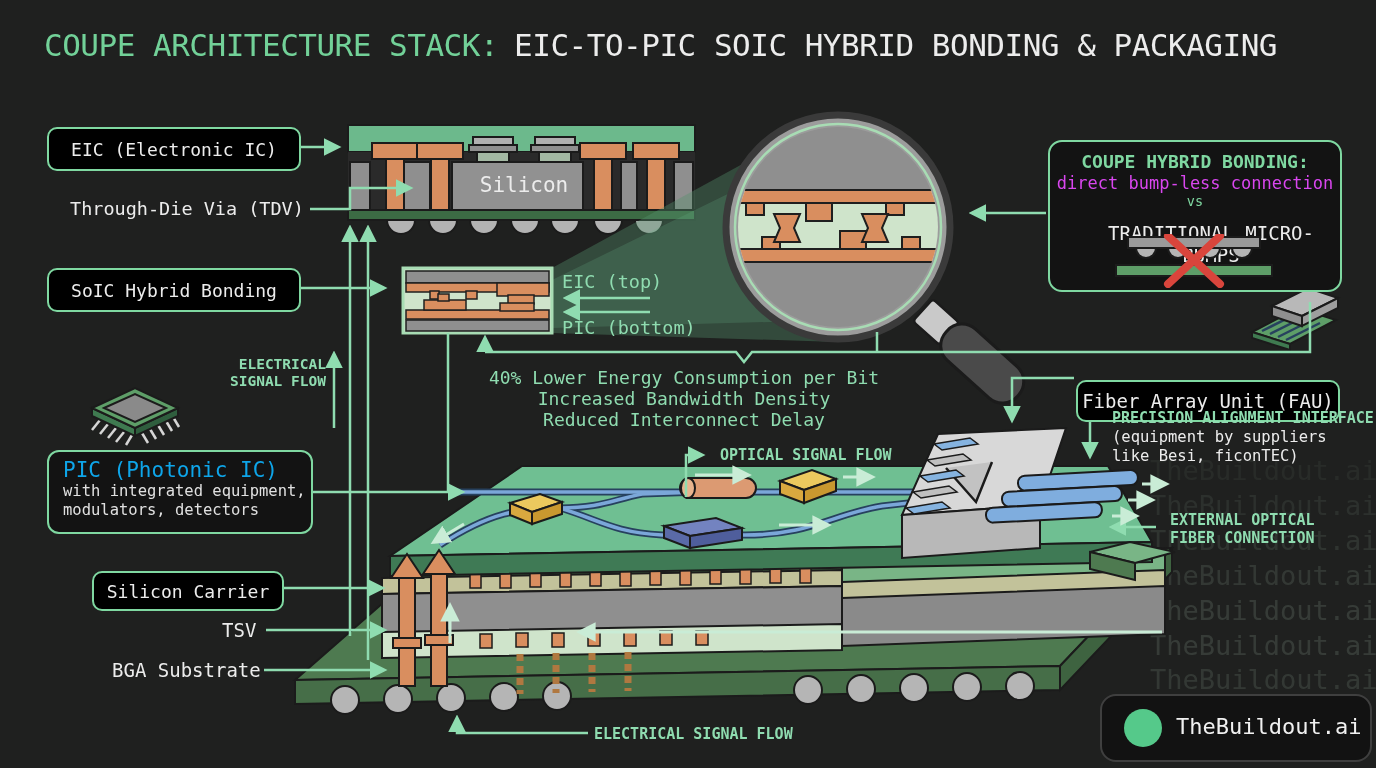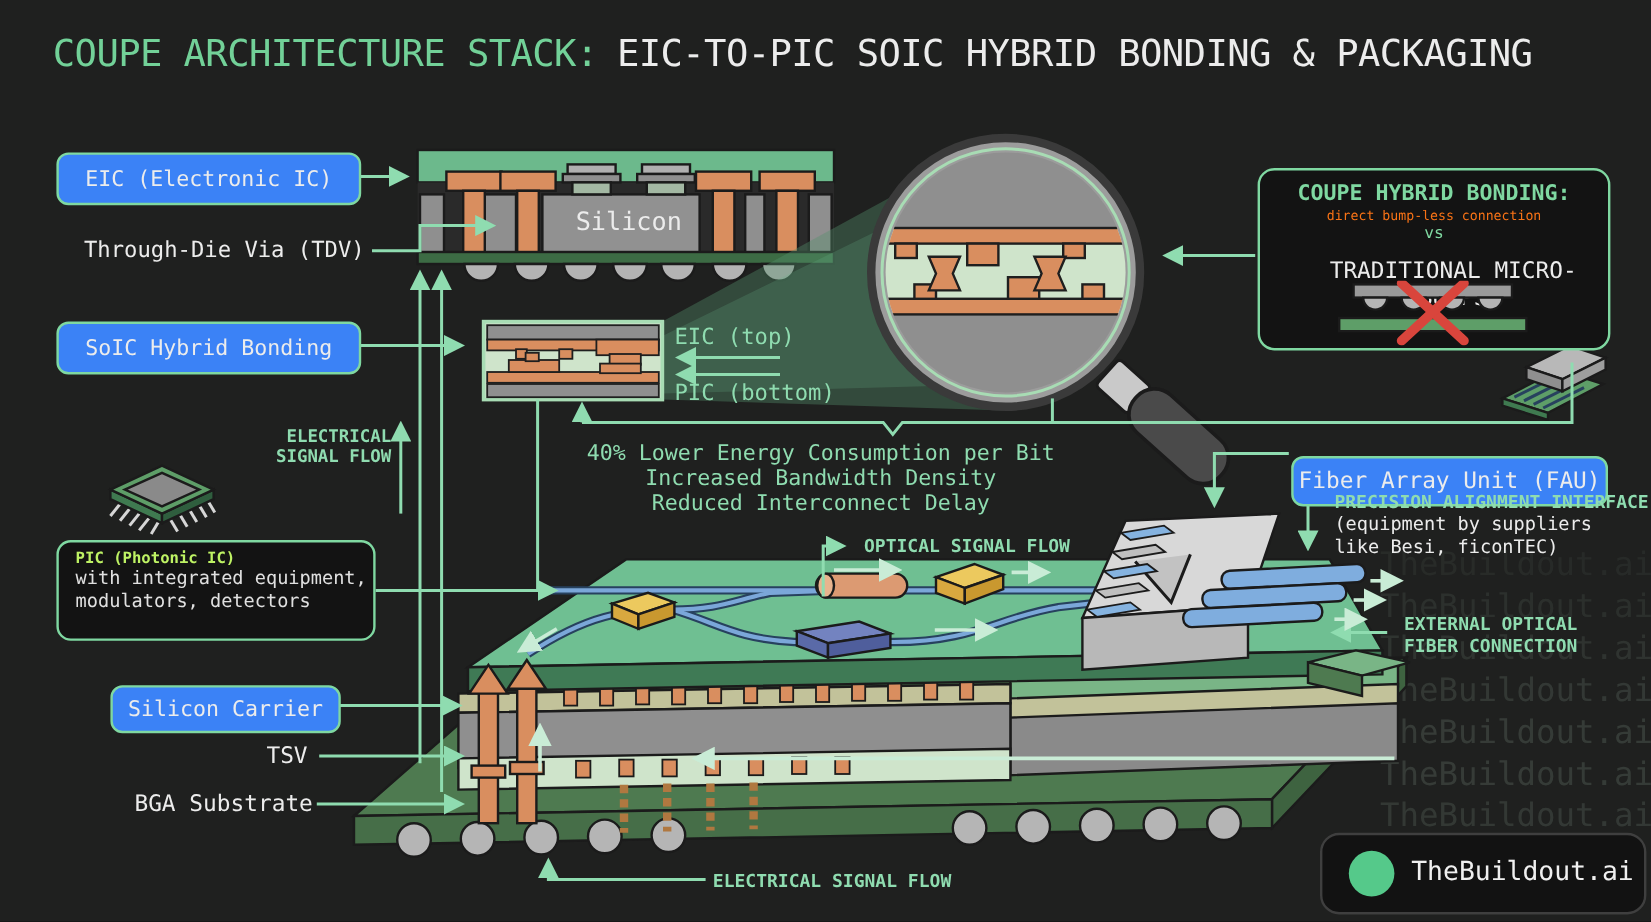--- a/index.html
+++ b/index.html
@@ -6,38 +6,38 @@
   .stage{position:relative;width:1376px;height:768px;background:#1f201f;overflow:hidden;
          font-family:"DejaVu Sans Mono","Liberation Mono",monospace;}
   .layer{position:absolute;inset:0;}
   #art{z-index:1;}
   .ui{z-index:2;pointer-events:none;}
   .wm-layer{z-index:0;}
   .abs{position:absolute;}
   .title{left:44px;top:27px;font-size:31px;font-weight:normal;letter-spacing:-0.5px;white-space:nowrap;}
   .title .hl{color:#72d198;}
   .title .rest{color:#ececec;margin-left:16px;}
-  .gbox{position:absolute;border:2px solid #7fd8a1;border-radius:10px;background:#3b82f6;
+  .gbox{position:absolute;border:2px solid #7fd8a1;border-radius:10px;background:#000000;
         color:#ececec;display:flex;align-items:center;justify-content:center;
         font-size:18px;white-space:nowrap;}
   .lbl{position:absolute;color:#ececec;font-size:18.5px;white-space:nowrap;}
   .glbl{position:absolute;color:#8fdcb0;font-size:18.5px;white-space:nowrap;}
   .cap{position:absolute;color:#8fdcb0;font-size:15px;font-weight:bold;white-space:nowrap;line-height:18px;text-align:right;}
   .benefits{position:absolute;left:448px;top:367px;width:472px;text-align:center;
             color:#8fdcb0;font-size:18px;line-height:21px;white-space:nowrap;}
   .cmp{position:absolute;left:1048px;top:140px;width:290px;height:148px;border:2.5px solid #7fd8a1;
        border-radius:14px;background:#131313;text-align:center;}
   .cmp .t1{color:#7fd8a1;font-size:18px;font-weight:bold;margin-top:9px;}
-  .cmp .t2{color:#f97316;font-size:11px;margin-top:1px;}
+  .cmp .t2{color:#d946ef;font-size:17px;margin-top:1px;}
   .cmp .t3{color:#7fd8a1;font-size:13.5px;margin-top:0px;}
   .cmp .t4{color:#ececec;font-size:19px;margin-top:13px;padding-left:32px;}
   .cmp svg{position:absolute;left:0;bottom:2px;}
   .picbox{position:absolute;left:47px;top:450px;width:266px;height:84px;border:2px solid #7fd8a1;
           border-radius:12px;background:#131313;padding:6px 0 0 14px;box-sizing:border-box;}
-  .picbox .pt{color:#bef264;font-size:13px;font-weight:bold;}
+  .picbox .pt{color:#0ea5e9;font-size:21px;}
   .picbox .ps{color:#e0e0e0;font-size:15.5px;line-height:19px;}
   .elec-left{position:absolute;left:200px;top:356px;width:126px;text-align:right;color:#8fdcb0;
              font-size:14.5px;font-weight:bold;line-height:17px;}
   .wm{position:absolute;color:#9db8a5;font-size:27px;white-space:nowrap;left:1150px;}
   .logo{position:absolute;left:1100px;top:694px;width:268px;height:64px;background:#121212;
         border:2px solid #3f3f3f;border-radius:16px;}
   .logo .dot{position:absolute;left:22px;top:13px;width:38px;height:38px;border-radius:50%;background:#55c98a;}
   .logo .txt{position:absolute;left:74px;top:0;line-height:62px;color:#f0f0f0;font-size:22px;}
   .silicon-lbl{position:absolute;left:453px;top:173px;width:142px;text-align:center;color:#ececec;font-size:21px;}
 </style>

